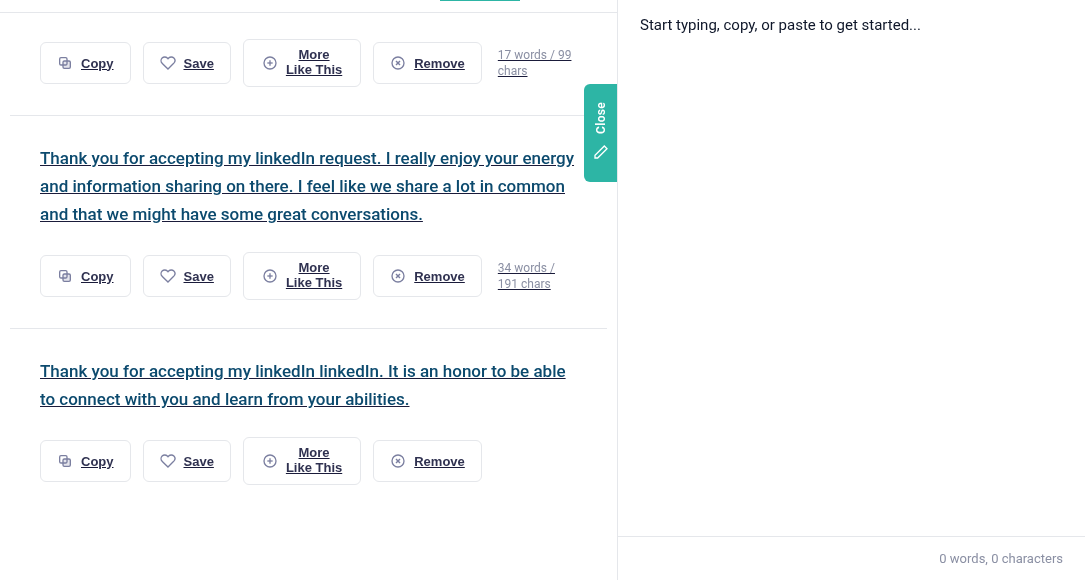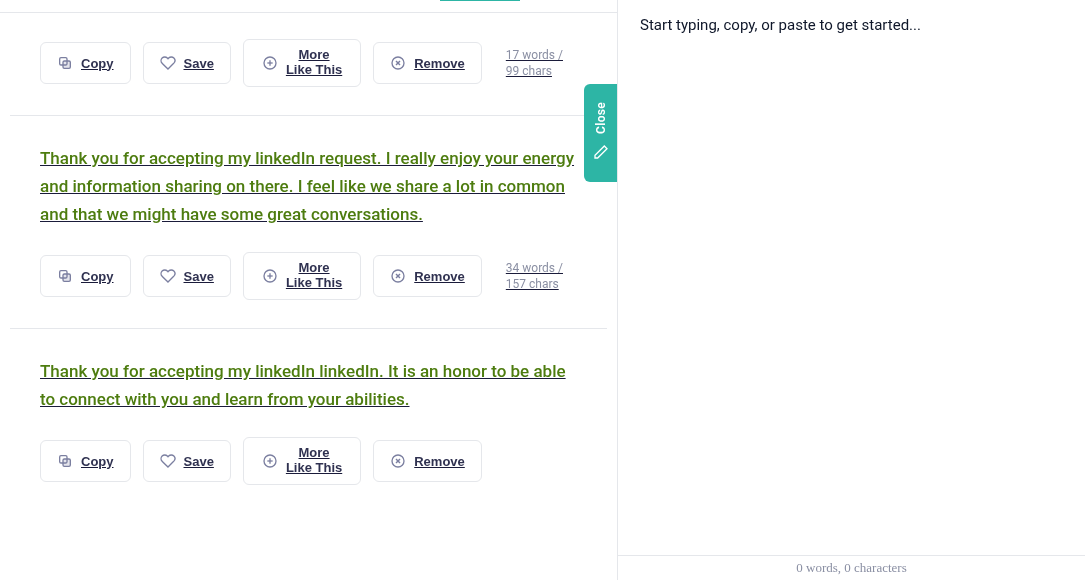--- a/index.html
+++ b/index.html
@@ -56,21 +56,21 @@
     padding: 0 10px;
   }
   .card {
     padding: 28px 30px 28px 30px;
     border-bottom: 1px solid #e5e7eb;
   }
   .card:last-child { border-bottom: none; }
   .card-text {
     font-size: 17px;
     line-height: 1.65;
-    color: #4d7c0f;
+    color: #0c4a6e;
     margin-bottom: 24px;
     font-weight: 500;
   }
   .card-first { padding-top: 26px; padding-bottom: 28px;}
   .actions {
     display: flex;
     align-items: center;
     gap: 12px;
   }
   .btn {
@@ -100,21 +100,21 @@
     line-height: 1.15;
     text-align: center;
     font-size: 13px;
     font-weight: 600;
     justify-content: center;
   }
   .stats {
     font-size: 12px;
     color: #8a8fa3;
     line-height: 1.35;
-    margin-left: 12px;
+    margin-left: 4px;
     max-width: 80px;
   }
   .icon {
     width: 16px;
     height: 16px;
     display: inline-block;
     flex: none;
   }
   .close-tab {
     position: absolute;
@@ -145,25 +145,24 @@
     flex: 1;
     padding: 16px 22px;
     overflow: auto;
   }
   .editor-placeholder {
     color: #0f172a;
     font-size: 15px;
   }
   .editor-status {
     border-top: 1px solid #e5e7eb;
-    padding: 4px 22px;
+    padding: 14px 22px;
     font-size: 13px;
     color: #8a8fa3;
-    text-align: center;
-    font-family: Liberation Serif, serif;
+    text-align: right;
   }
 </style>
 </head>
 <body>
 
 <div class="container">
 
   <div class="left-panel">
     <div class="header-bar">
       <div class="header-title">Thank You Note</div>
@@ -254,21 +253,21 @@
           <button class="btn">
             <span class="icon">
               <svg viewBox="0 0 24 24" fill="none" stroke="#7b7fa0" stroke-width="2">
                   <circle cx="12" cy="12" r="9"></circle>
                   <line x1="9" y1="9" x2="15" y2="15"></line>
                   <line x1="15" y1="9" x2="9" y2="15"></line>
                 </svg>
             </span>
             <span>Remove</span>
           </button>
-          <div class="stats">34 words / 157 chars</div>
+          <div class="stats">34 words / 191 chars</div>
         </div>
       </div>
 
       <div class="card">
         <p class="card-text">Thank you for accepting my linkedIn linkedIn. It is an honor to be able to connect with you and learn from your abilities.</p>
         <div class="actions">
           <button class="btn">
             <span class="icon">
               <svg viewBox="0 0 24 24" fill="none" stroke="#7b7fa0" stroke-width="2">
                   <rect x="9" y="9" width="11" height="11" rx="2" fill="#7b7fa0" fill-opacity="0.2"></rect>

